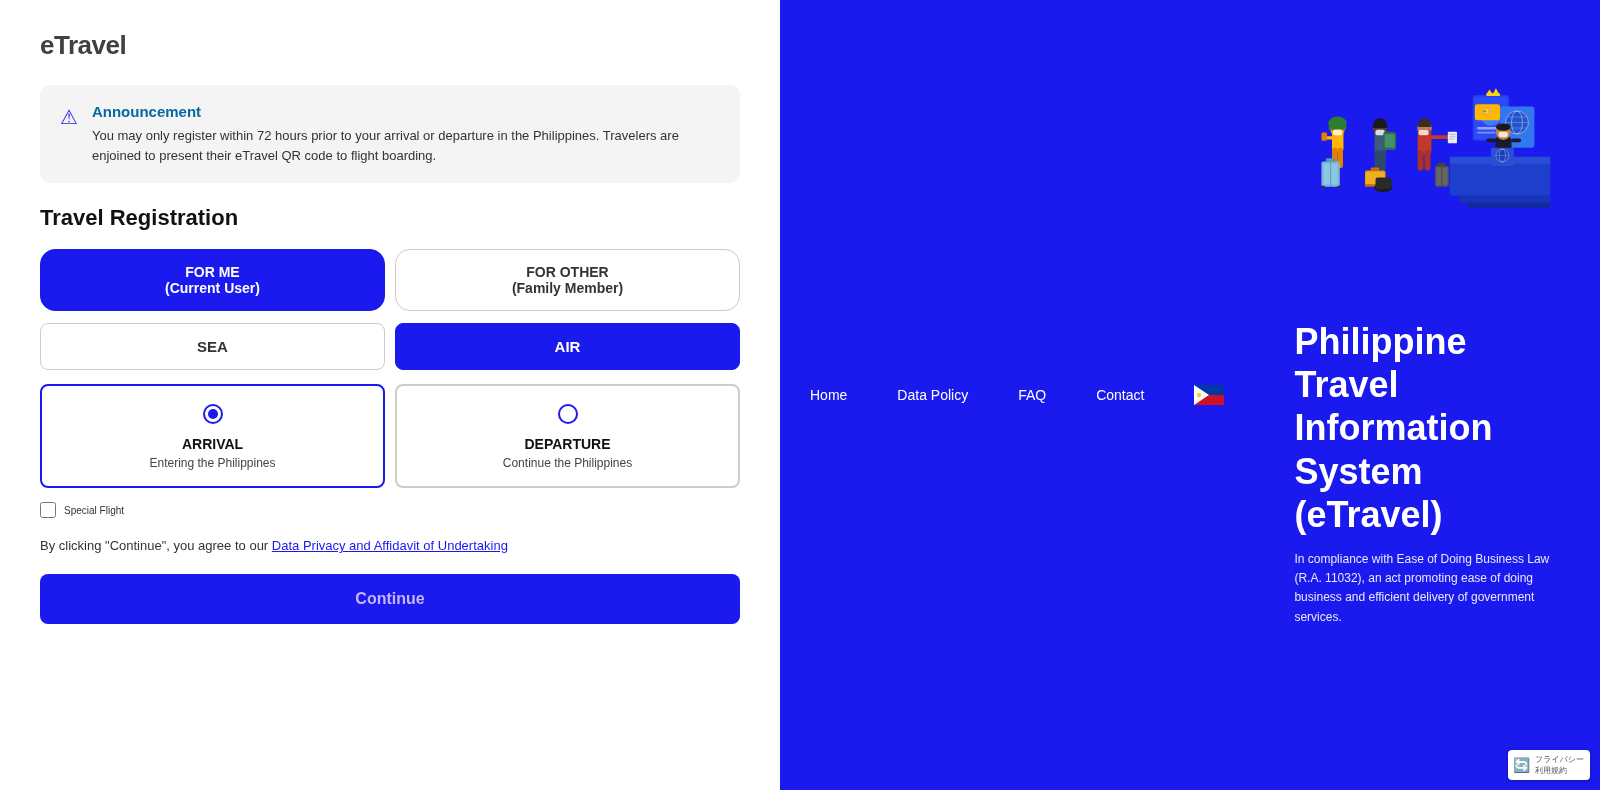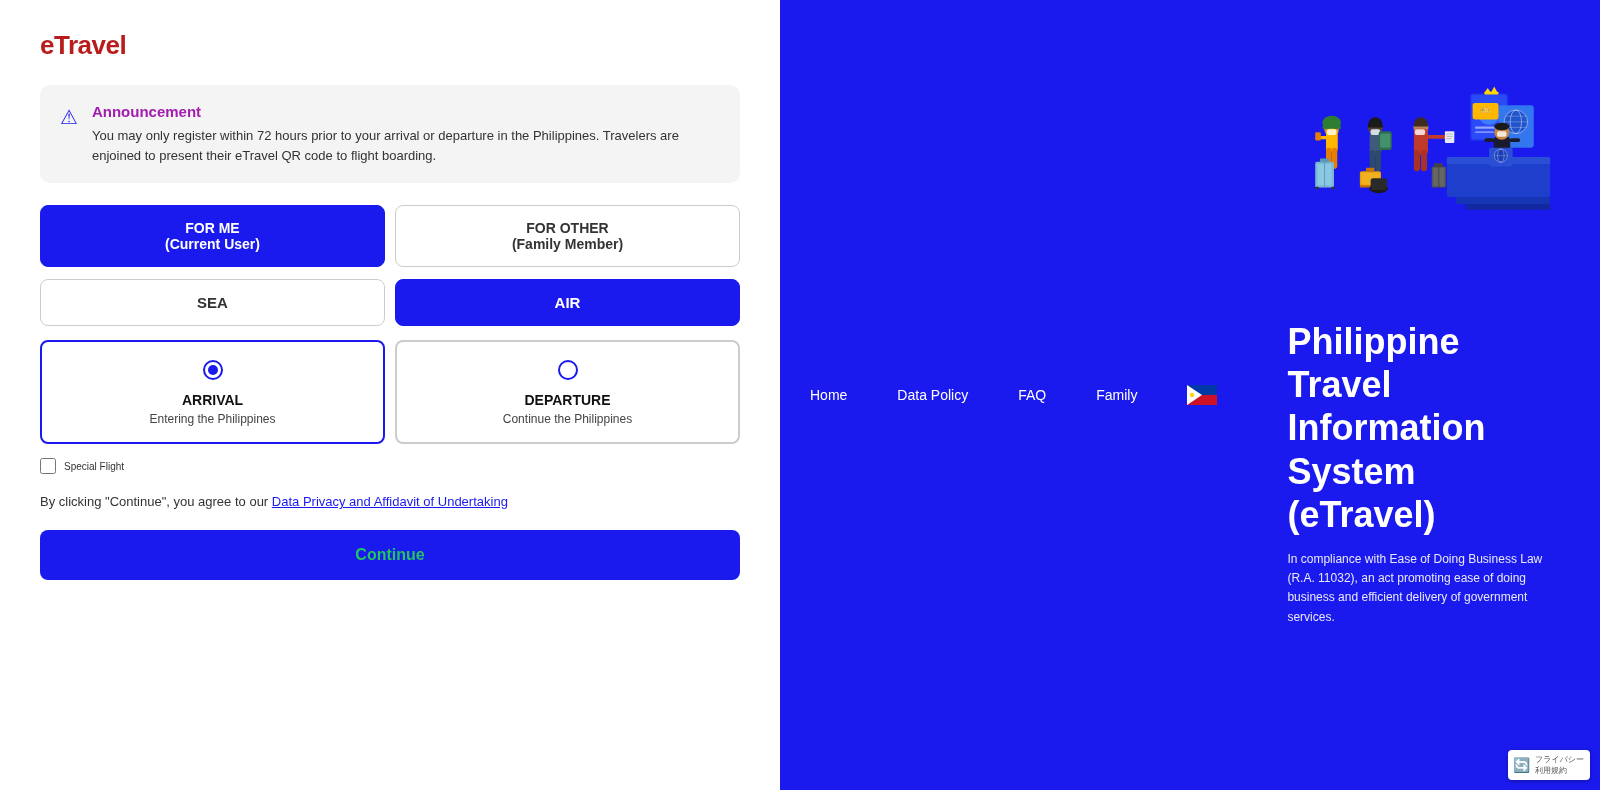--- a/index.html
+++ b/index.html
@@ -13,21 +13,21 @@
       padding: 30px 40px;
       display: flex;
       flex-direction: column;
       gap: 0;
       overflow-y: auto;
     }
 
     .logo {
       font-size: 26px;
       font-weight: 700;
-      color: #b91c1c;
+      color: #404040;
       margin-bottom: 24px;
       letter-spacing: -0.5px;
     }
 
     .announcement-box {
       background: #f4f4f4;
       border-radius: 10px;
       padding: 18px 20px;
       display: flex;
       gap: 14px;
@@ -36,21 +36,21 @@
     }
     .announcement-icon {
       color: #1a1aee;
       font-size: 20px;
       margin-top: 2px;
       flex-shrink: 0;
     }
     .announcement-content h3 {
       font-size: 15px;
       font-weight: 700;
-      color: #a21caf;
+      color: #0369a1;
       margin-bottom: 6px;
     }
     .announcement-content p {
       font-size: 13px;
       color: #333;
       line-height: 1.5;
     }
 
     .section-title {
       font-size: 22px;
@@ -60,21 +60,21 @@
     }
 
     .toggle-group {
       display: flex;
       gap: 10px;
       margin-bottom: 12px;
     }
     .toggle-btn {
       flex: 1;
       padding: 14px 10px;
-      border-radius: 8px;
+      border-radius: 15px;
       border: 1.5px solid #ccc;
       background: #fff;
       font-size: 14px;
       font-weight: 600;
       cursor: pointer;
       text-align: center;
       color: #333;
     }
     .toggle-btn.active {
       background: #1a1aee;
@@ -182,21 +182,21 @@
     }
     .privacy-text a {
       color: #1a1aee;
       text-decoration: underline;
     }
 
     .continue-btn {
       width: 100%;
       padding: 16px;
       background: #1a1aee;
-      color: #22c55e;
+      color: #c4b5fd;
       border: none;
       border-radius: 8px;
       font-size: 16px;
       font-weight: 600;
       cursor: pointer;
     }
 
     
     .right-panel {
       flex: 1;
@@ -291,20 +291,21 @@
   </div>
 
   <div class="announcement-box">
     <div class="announcement-icon">⚠</div>
     <div class="announcement-content">
       <h3>Announcement</h3>
       <p>You may only register within 72 hours prior to your arrival or departure in the Philippines. Travelers are enjoined to present their eTravel QR code to flight boarding.</p>
     </div>
   </div>
 
+  <h2 class="section-title">Travel Registration</h2>
 
   <div class="toggle-group">
     <button class="toggle-btn active">FOR ME<br>(Current User)</button>
     <button class="toggle-btn">FOR OTHER<br>(Family Member)</button>
   </div>
 
   <div class="transport-group">
     <button class="transport-btn">SEA</button>
     <button class="transport-btn active">AIR</button>
   </div>
@@ -334,21 +335,21 @@
   <button class="continue-btn">Continue</button>
 
 </div>
 
 <div class="right-panel">
 
   <nav class="right-nav">
     <a href="#">Home</a>
     <a href="#">Data Policy</a>
     <a href="#">FAQ</a>
-    <a href="#">Family</a>
+    <a href="#">Contact</a>
 
     <div style="width:30px;height:20px;">
       <svg viewBox="0 0 30 20" width="30" height="20">
         <rect width="30" height="10" fill="#0038A8"></rect>
         <rect y="10" width="30" height="10" fill="#CE1126"></rect>
         <polygon points="0,0 15,10 0,20" fill="white"></polygon>
         <circle cx="5" cy="10" r="2.2" fill="#FCD116"></circle>
         <polygon points="5,5.5 5.5,7 7,7 5.8,8 6.3,9.5 5,8.5 3.7,9.5 4.2,8 3,7 4.5,7" fill="#FCD116" transform="rotate(0,5,7.5)" style="display:none"></polygon>
         <text x="3.5" y="11.5" font-size="5" fill="#FCD116">☀</text>
       </svg>

